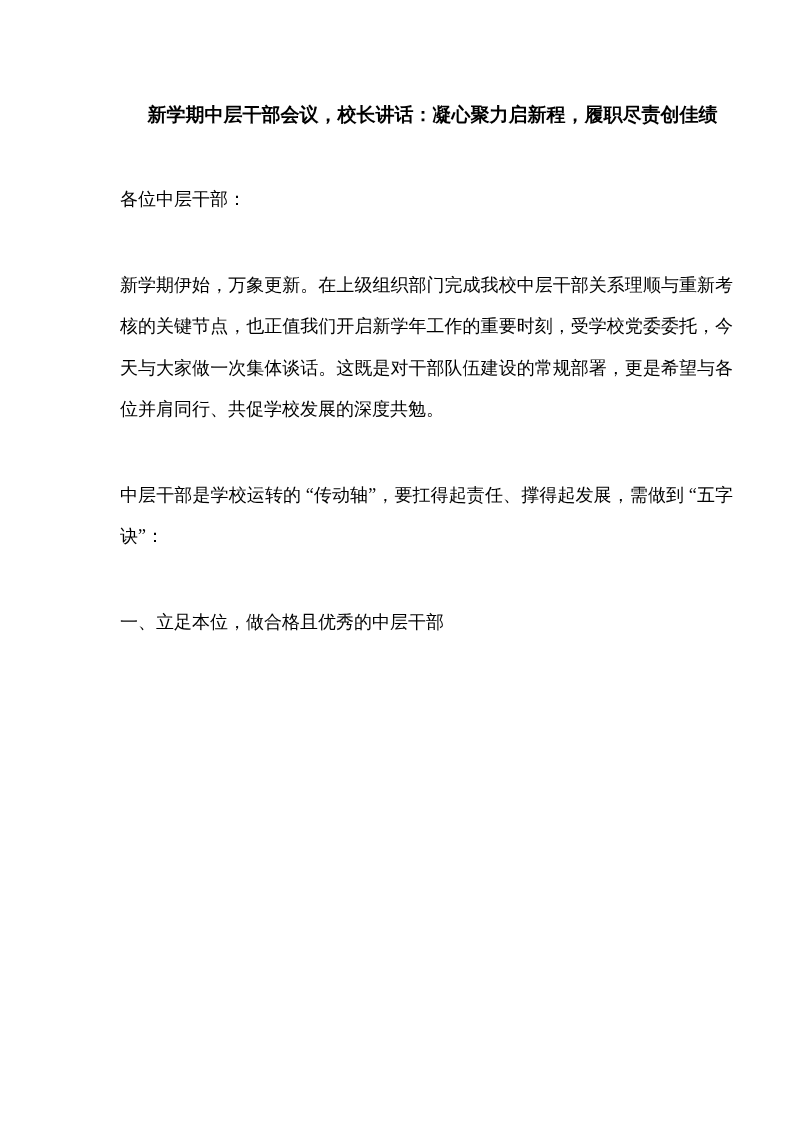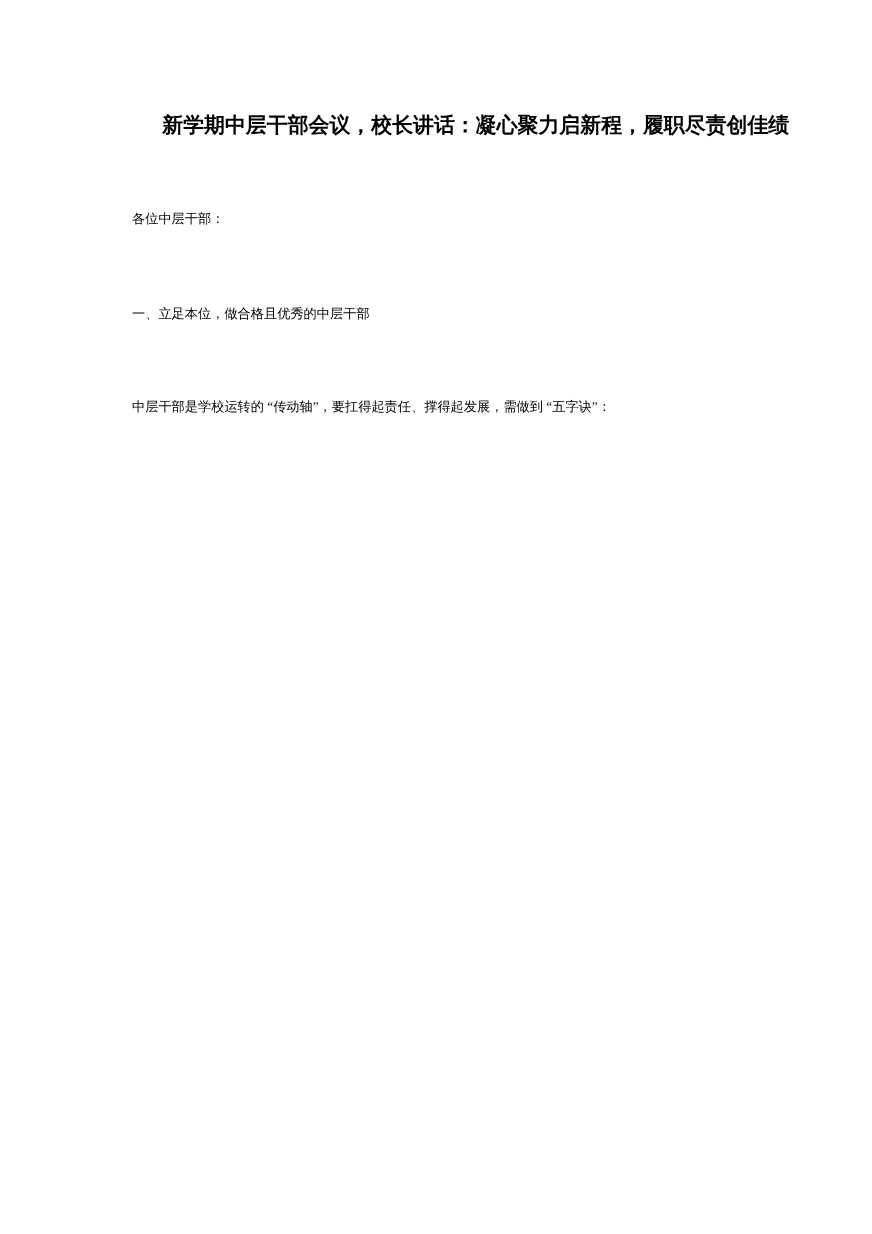--- a/index.html
+++ b/index.html
@@ -22,37 +22,38 @@
       padding: 94px 48px 40px 120px;
     }
     .doc-title {
       font-size: 19px;
       font-weight: bold;
       line-height: 42px;
       text-align: center;
       margin: 0 0 43px 0;
     }
     p.body-text {
-      font-size: 12px;
+      font-size: 18px;
       line-height: 41.5px;
       margin: 0 12px 44px 0;
       text-align: justify;
       text-justify: inter-ideograph;
       word-break: break-all;
     }
     p.section-heading {
       text-align: left;
     }
   </style>
 </head>
 <body>
 
 <div class="page">
   <h1 class="doc-title">新学期中层干部会议，校长讲话：凝心聚力启新程，履职尽责创佳绩</h1>
 
   <p class="body-text">各位中层干部：</p>
 
+  <p class="body-text">新学期伊始，万象更新。在上级组织部门完成我校中层干部关系理顺与重新考核的关键节点，也正值我们开启新学年工作的重要时刻，受学校党委委托，今天与大家做一次集体谈话。这既是对干部队伍建设的常规部署，更是希望与各位并肩同行、共促学校发展的深度共勉。</p>
 
 
+  <p class="body-text">中层干部是学校运转的 “传动轴”，要扛得起责任、撑得起发展，需做到 “五字诀”：</p>
+
   <p class="body-text section-heading">一、立足本位，做合格且优秀的中层干部</p>
-
-  <p class="body-text">中层干部是学校运转的 “传动轴”，要扛得起责任、撑得起发展，需做到 “五字诀”：</p>
 </div>
 
 </body></html>

